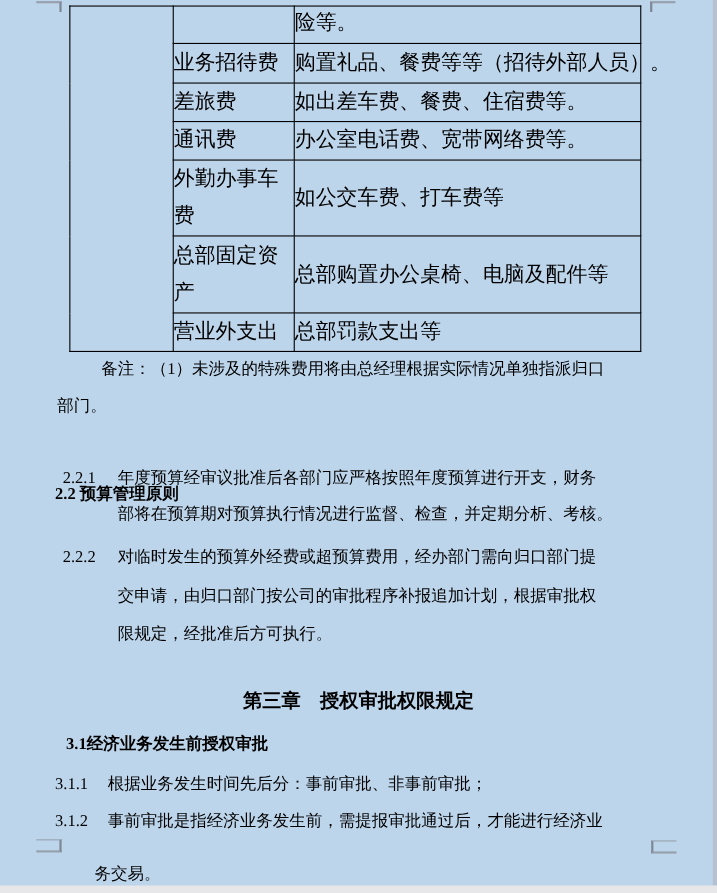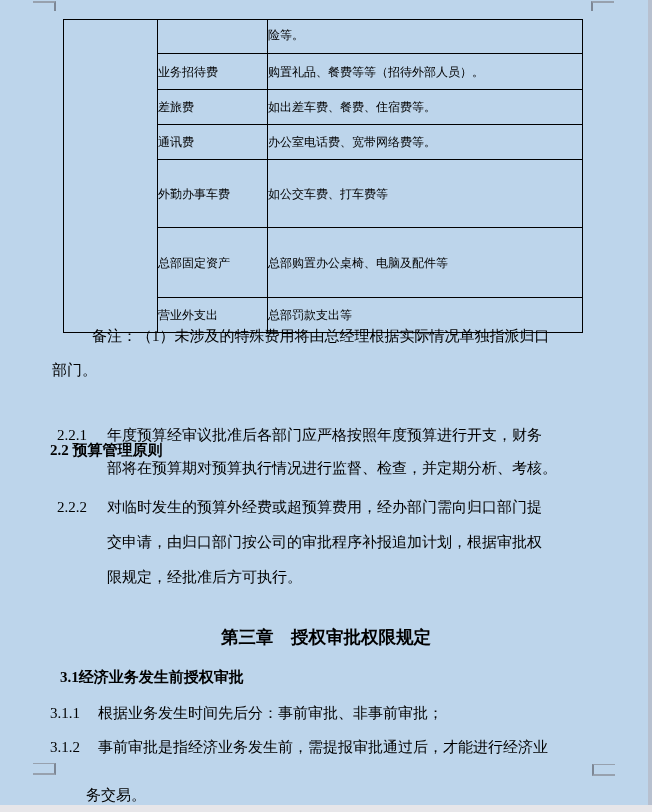--- a/index.html
+++ b/index.html
@@ -14,27 +14,27 @@
   .right-strip{position:absolute;top:0;right:0;width:4px;height:805px;background:#b7c0cf;}
   .bottom-strip{position:absolute;left:0;bottom:0;width:652px;height:7px;background:#e7e6e9;}
   
   .mark{position:absolute;width:21px;height:8px;}
   .mark-tl{left:33px;top:1px;border-top:2px solid #97a1ae;border-right:2px solid #7d8795;}
   .mark-tr{left:591px;top:1px;border-top:2px solid #97a1ae;border-left:2px solid #7d8795;}
   .mark-bl{left:33px;top:763px;height:9px;border-top:1px solid #97a1ae;border-right:2px solid #7d8795;border-bottom:2px solid #97a1ae;}
   .mark-br{left:592px;top:764px;height:9px;border-top:1px solid #97a1ae;border-left:2px solid #7d8795;border-bottom:2px solid #97a1ae;}
   
   table.expense{
-    position:absolute;left:63px;top:19px;width:519px;
+    position:absolute;left:63px;top:5px;width:519px;
     border-collapse:collapse;table-layout:fixed;
-    font-size:12px;
+    font-size:19px;
   }
   table.expense td{border:1px solid #000;padding:0;vertical-align:middle;}
   col.c1{width:94px;} col.c2{width:110px;} col.c3{width:315px;}
-  tr.r1{height:34px;} tr.r2{height:36px;} tr.r3{height:35px;} tr.r4{height:25px;}
+  tr.r1{height:34px;} tr.r2{height:36px;} tr.r3{height:35px;} tr.r4{height:25px;font-family:Liberation Mono, monospace;}
   tr.r5{height:68px;} tr.r6{height:70px;} tr.r7{height:34px;}
   td.label{padding:0 10px 0 7px;line-height:34px;}
   td.desc{padding:0 2px 0 6px;white-space:nowrap;line-height:20px;}
   td.desc.toptext{vertical-align:top;padding-top:5px;}
   
   .line{position:absolute;font-size:15px;line-height:22px;white-space:nowrap;}
   .bold{font-weight:bold;}
   .num{display:inline-block;}
   .num-w50{width:50px;}
   .num-w48{width:48px;}

